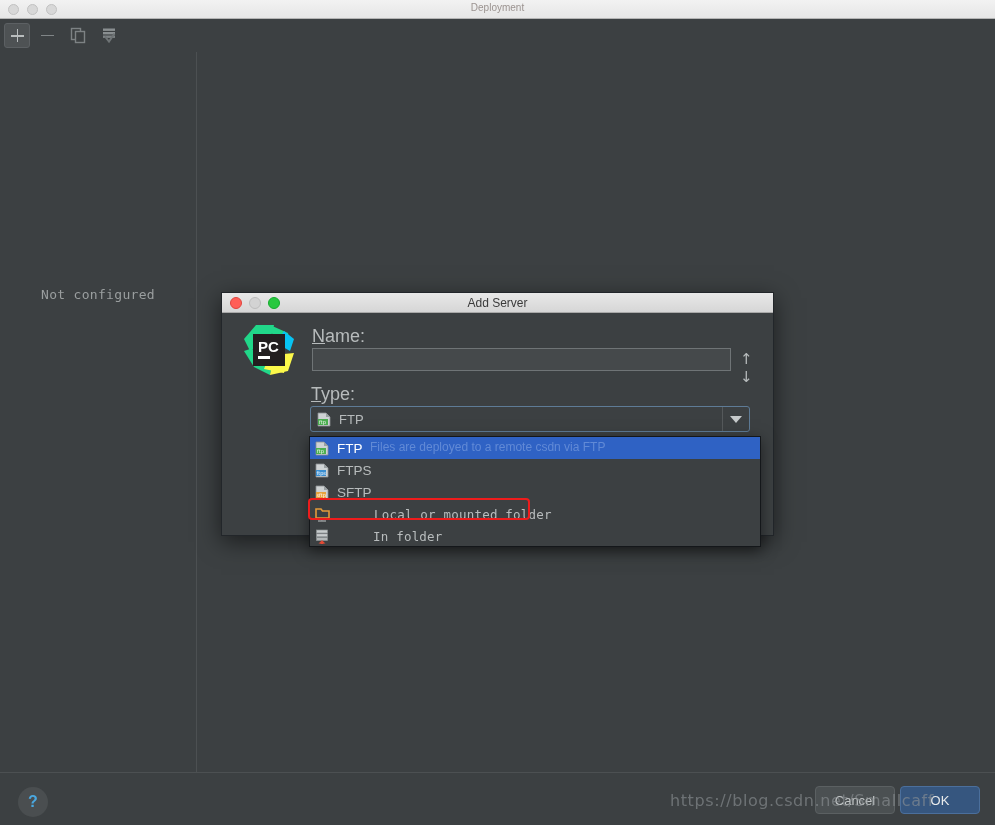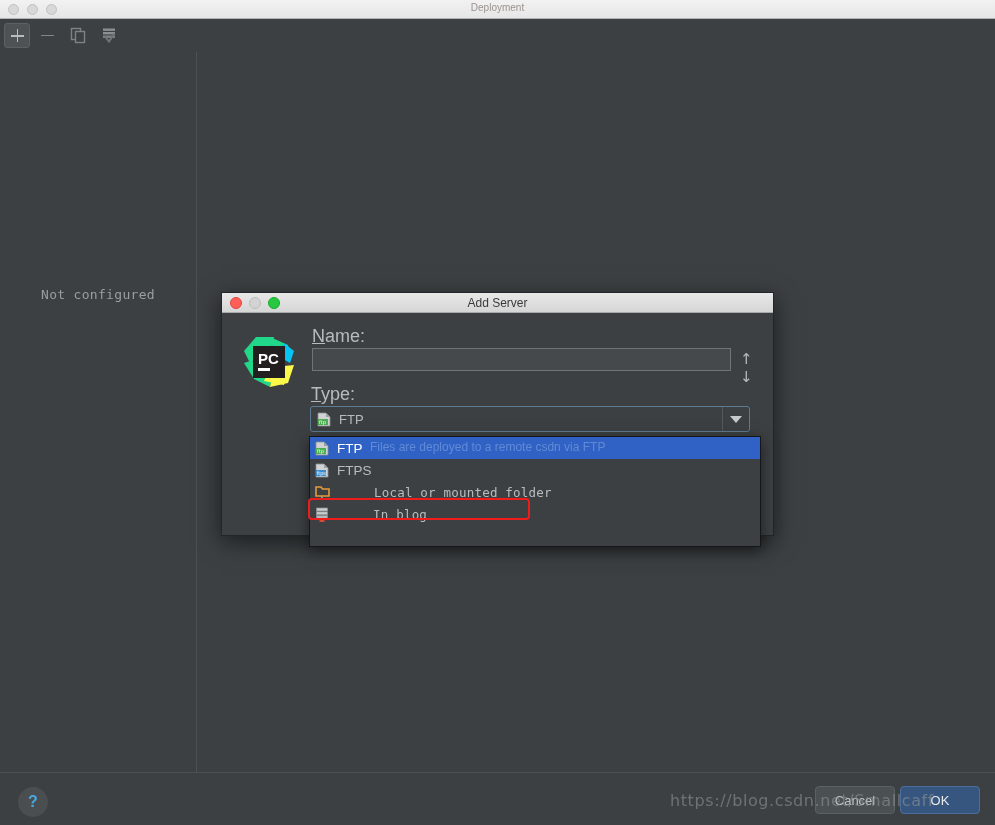--- a/index.html
+++ b/index.html
@@ -203,21 +203,21 @@
     position: absolute;
     left: 0; top: 3px;
     width: 551px;
     text-align: center;
     font-size: 12px;
     color: #3a3a3a;
   }
 
   .pc-logo {
     position: absolute;
-    left: 18px; top: 40px;
+    left: 18px; top: 28px;
     width: 58px; height: 58px;
   }
 
   .field-label {
     position: absolute;
     font-size: 18px;
     color: #b7bbbc;
     font-family: "Liberation Sans", sans-serif;
   }
   .field-label .u { text-decoration: underline; }
@@ -478,20 +478,31 @@
         <svg width="14" height="15" viewBox="0 0 14 15">
           <path d="M1 1 H9 L13 5 V14 H1 Z" fill="#cfd3d4" stroke="#8b9092" stroke-width="0.8"></path>
           <path d="M9 1 L13 5 H9 Z" fill="#9aa0a2"></path>
           <rect x="1" y="7" width="10" height="6" fill="#3a8ed0"></rect>
           <text x="1.5" y="12" font-family="DejaVu Sans, sans-serif" font-size="5" fill="#ffffff">ftps</text>
         </svg>
       </span>
       <span class="pop-label">FTPS</span>
     </div>
 
+    <div class="pop-item">
+      <span>
+        <svg width="14" height="15" viewBox="0 0 14 15">
+          <path d="M1 1 H9 L13 5 V14 H1 Z" fill="#cfd3d4" stroke="#8b9092" stroke-width="0.8"></path>
+          <path d="M9 1 L13 5 H9 Z" fill="#9aa0a2"></path>
+          <rect x="1" y="7" width="10" height="6" fill="#e8a33d"></rect>
+          <text x="1.5" y="12" font-family="DejaVu Sans, sans-serif" font-size="5" fill="#ffffff">sftp</text>
+        </svg>
+      </span>
+      <span class="pop-label">SFTP</span>
+    </div>
 
     <div class="pop-item">
       <span>
         <svg width="15" height="15" viewBox="0 0 15 15">
           <path d="M1 2 H6 L7.5 4 H14 V11 H1 Z" fill="none" stroke="#e49a3a" stroke-width="1.6"></path>
           <rect x="6" y="11" width="1.6" height="2.5" fill="#9aa0a2"></rect>
           <rect x="3" y="13.3" width="8" height="1.4" fill="#9aa0a2"></rect>
         </svg>
       </span>
       <span class="pop-label mono">Local or mounted folder</span>
@@ -500,19 +511,19 @@
     <div class="pop-item">
       <span>
         <svg width="14" height="15" viewBox="0 0 14 15">
           <rect x="1.5" y="1" width="11" height="3" fill="#c8cccd" stroke="#8b9092" stroke-width="0.7"></rect>
           <rect x="1.5" y="4.8" width="11" height="3" fill="#c8cccd" stroke="#8b9092" stroke-width="0.7"></rect>
           <rect x="1.5" y="8.6" width="11" height="3" fill="#b4b8b9" stroke="#8b9092" stroke-width="0.7"></rect>
           <path d="M3.5 14.5 L7 11.2 L10.5 14.5 Z" fill="#e04a35"></path>
           <rect x="5.5" y="13" width="3" height="2" fill="#e04a35"></rect>
         </svg>
       </span>
-      <span class="pop-label mono">In blog</span>
+      <span class="pop-label mono">In folder</span>
     </div>
   </div>
 
   <div class="redbox"></div>
 
 </div>
 
 </body></html>

